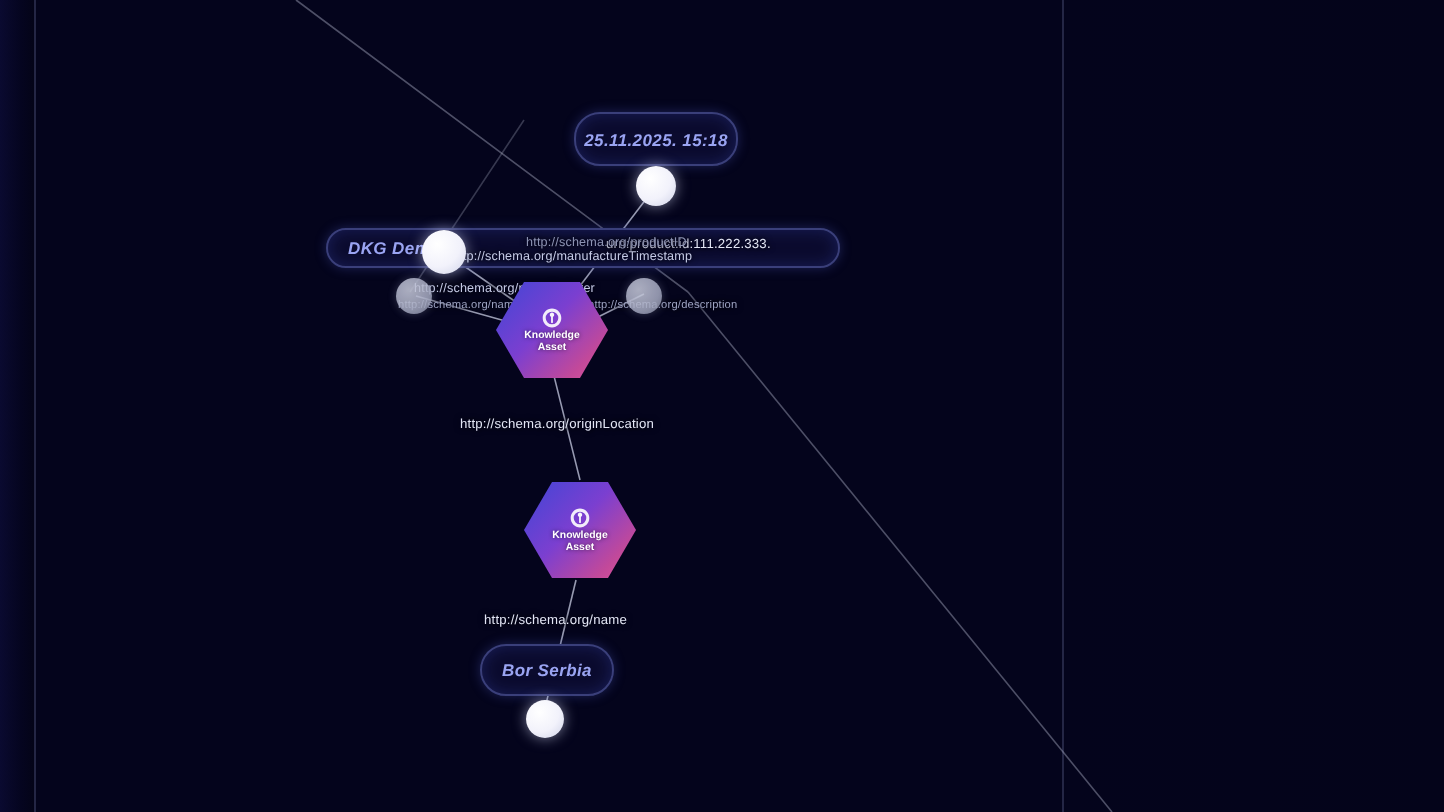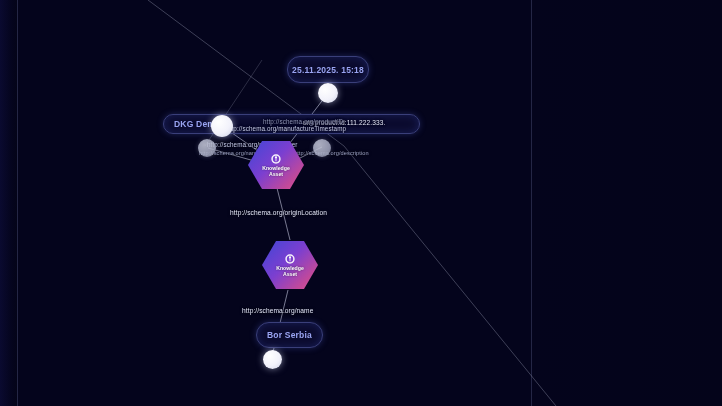--- a/index.html
+++ b/index.html
@@ -25,20 +25,21 @@
   .lit{
     position:absolute;box-sizing:border-box;
     border:1px solid #3a3f7a;border-radius:13px;
     background:#0b0b2e;
     color:#9aa4f2;
     font-size:8.5px;font-weight:bold;
     display:flex;align-items:center;justify-content:center;
     text-align:center;white-space:nowrap;
     box-shadow:0 0 6px rgba(60,70,160,.45), inset 0 0 8px rgba(40,50,130,.5);
     letter-spacing:.2px;
+    font-style:italic;
   }
   .lit.wide{justify-content:flex-start;padding-left:10px;}
   .lit .txt{display:inline-block;}
 
   
   .circ{
     position:absolute;border-radius:50%;
     background:radial-gradient(circle at 35% 32%, #ffffff 0%, #f2f2fb 55%, #cfd2e8 100%);
     box-shadow:0 0 7px rgba(220,225,255,.55);
   }
@@ -110,21 +111,21 @@
 
   <div class="lit" style="left:287px;top:56px;width:82px;height:27px;">
     <span class="txt">25.11.2025. 15:18</span>
   </div>
 
 
   <div class="lit wide" style="left:163px;top:114px;width:257px;height:20px;">
     <span class="txt">DKG Demo</span>
   </div>
 
-  <div class="lit" style="left:240px;top:322px;width:67px;height:26px;margin-left:16px;">
+  <div class="lit" style="left:240px;top:322px;width:67px;height:26px;">
     <span class="txt">Bor Serbia</span>
   </div>
 
   <div class="elabel bright" style="left:303px;top:119px;">
     <span>urn:product:id:111.222.333.</span>
   </div>
 
   <div class="elabel" style="left:226px;top:125px;">http://schema.org/manufactureTimestamp</div>
 
   <div class="elabel faint" style="left:263px;top:118px;">http://schema.org/productID</div>

